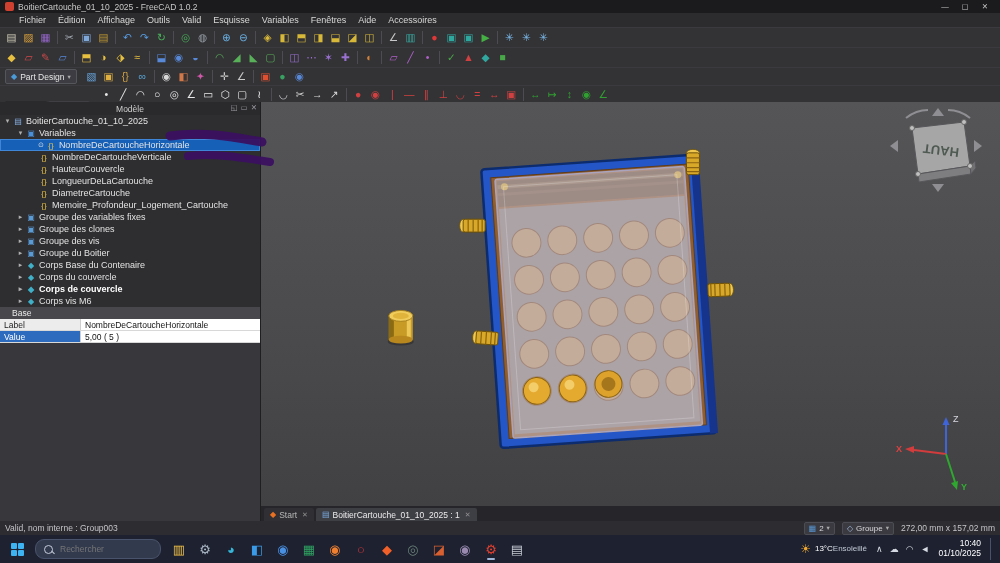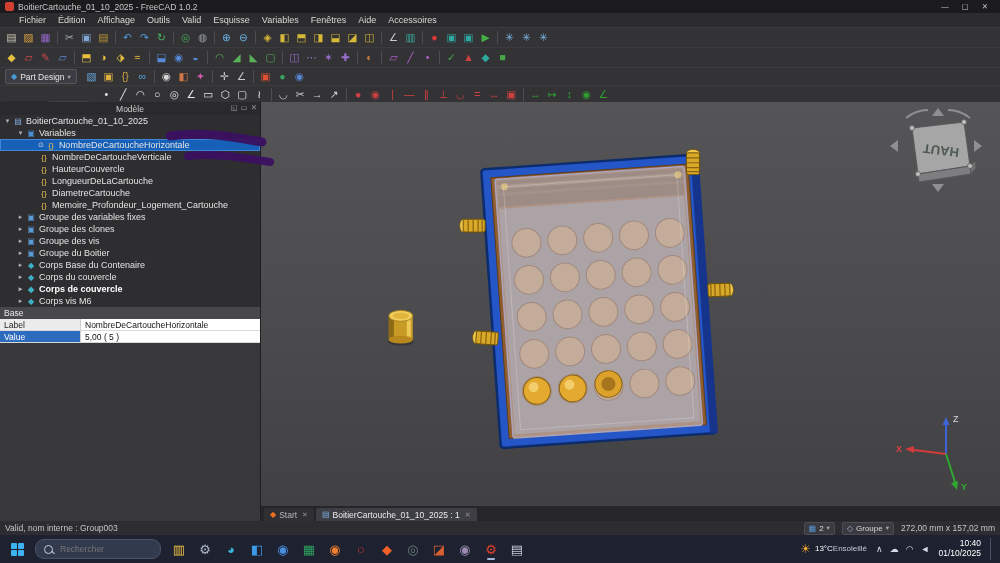--- a/index.html
+++ b/index.html
@@ -45,21 +45,21 @@
   .tree{background:#2e2e31;flex:none;overflow:hidden;}
   .tree-row{height:12px;display:flex;align-items:center;font-size:9px;color:#e2e2e2;
             white-space:nowrap;overflow:hidden;}
   .tree-row.selected{background:#1660b8;outline:1px solid #3f86d8;outline-offset:-1px;}
   .tree-row.bold{font-weight:bold;color:#fff;}
   .arrow{width:9px;text-align:center;font-size:7px;color:#b0b0b0;flex:none;}
   .eye{font-size:7px;margin-right:1px;color:#cfd8e0;flex:none;}
   .ticon{width:12px;text-align:center;font-size:8px;flex:none;margin-right:2px;}
   .props{flex:none;}
   .prop-header{height:12px;background:#47474c;color:#eaeaea;font-size:8.5px;
-               display:flex;align-items:center;padding-left:4px;}
+               display:flex;align-items:center;padding-left:12px;}
   .prow{height:11px;display:flex;font-size:8.5px;background:#fff;
         border-bottom:1px solid #d8d8d8;}
   .pkey{width:76px;flex:none;background:#ececec;color:#222;padding-left:4px;
         border-right:1px solid #cfcfcf;display:flex;align-items:center;overflow:hidden;}
   .pval{flex:1;color:#111;padding-left:4px;display:flex;align-items:center;
         background:#fff;overflow:hidden;white-space:nowrap;}
   .prow.selected .pkey{background:#2d6bbf;color:#fff;}
   .dock-filler{flex:1;background:#38383c;}
   .dock-bottom{height:14px;flex:none;display:flex;align-items:center;gap:2px;
                padding-left:3px;background:#333336;}

